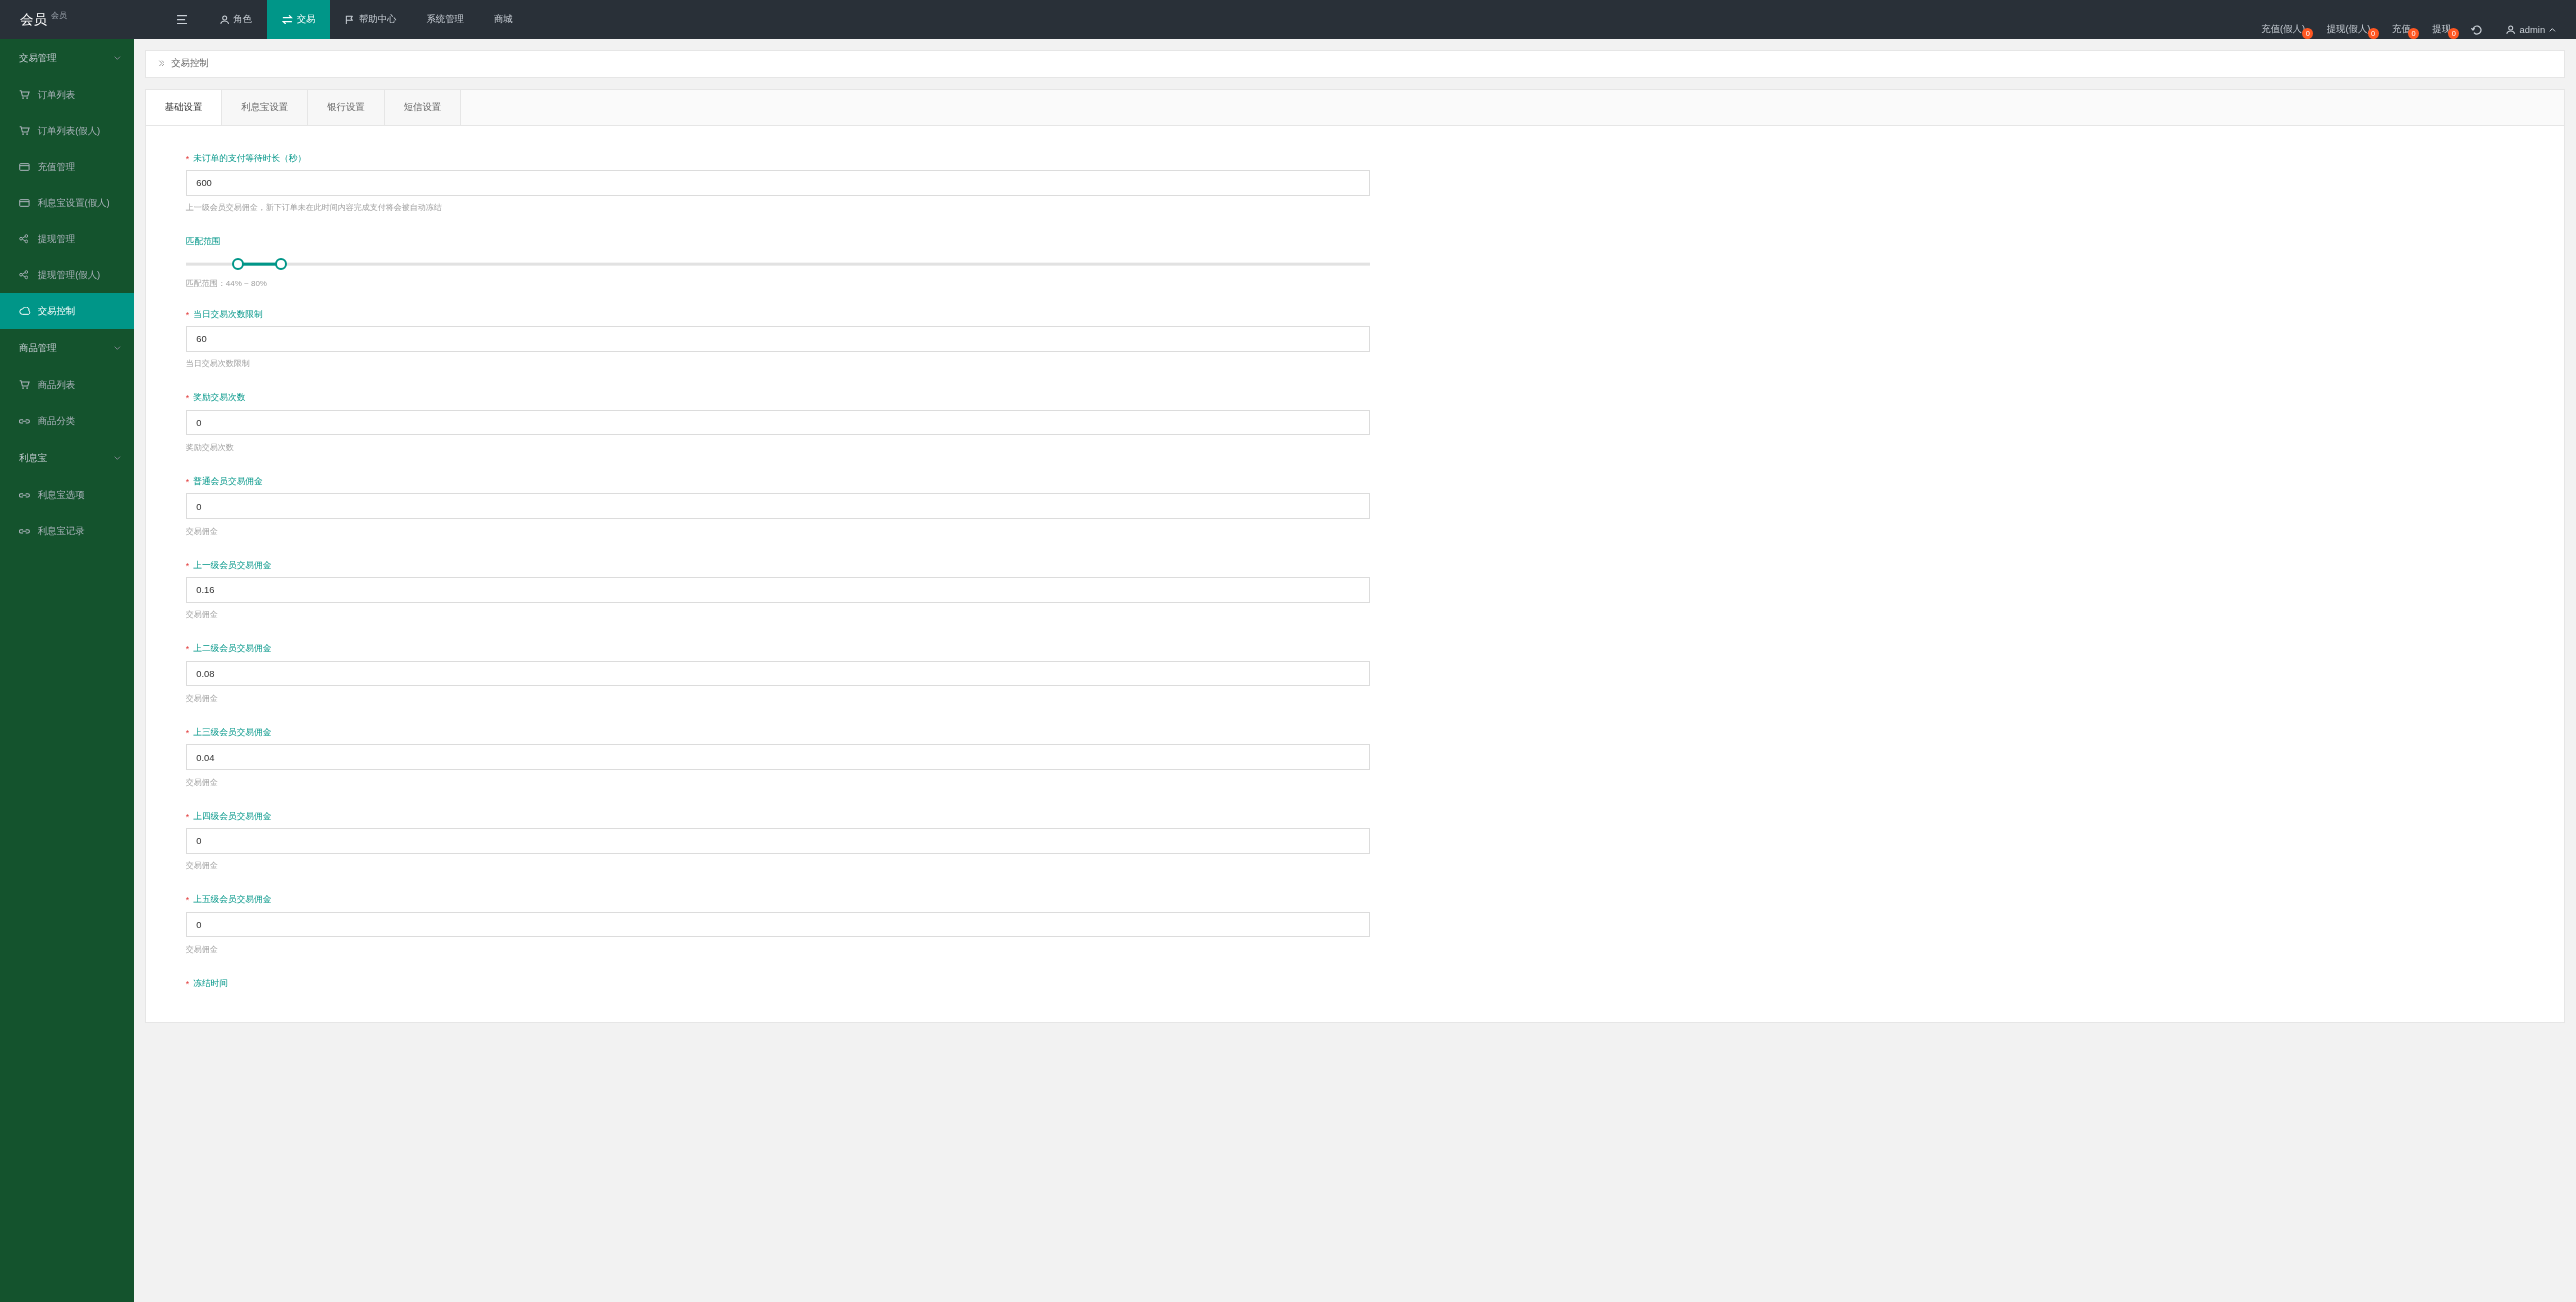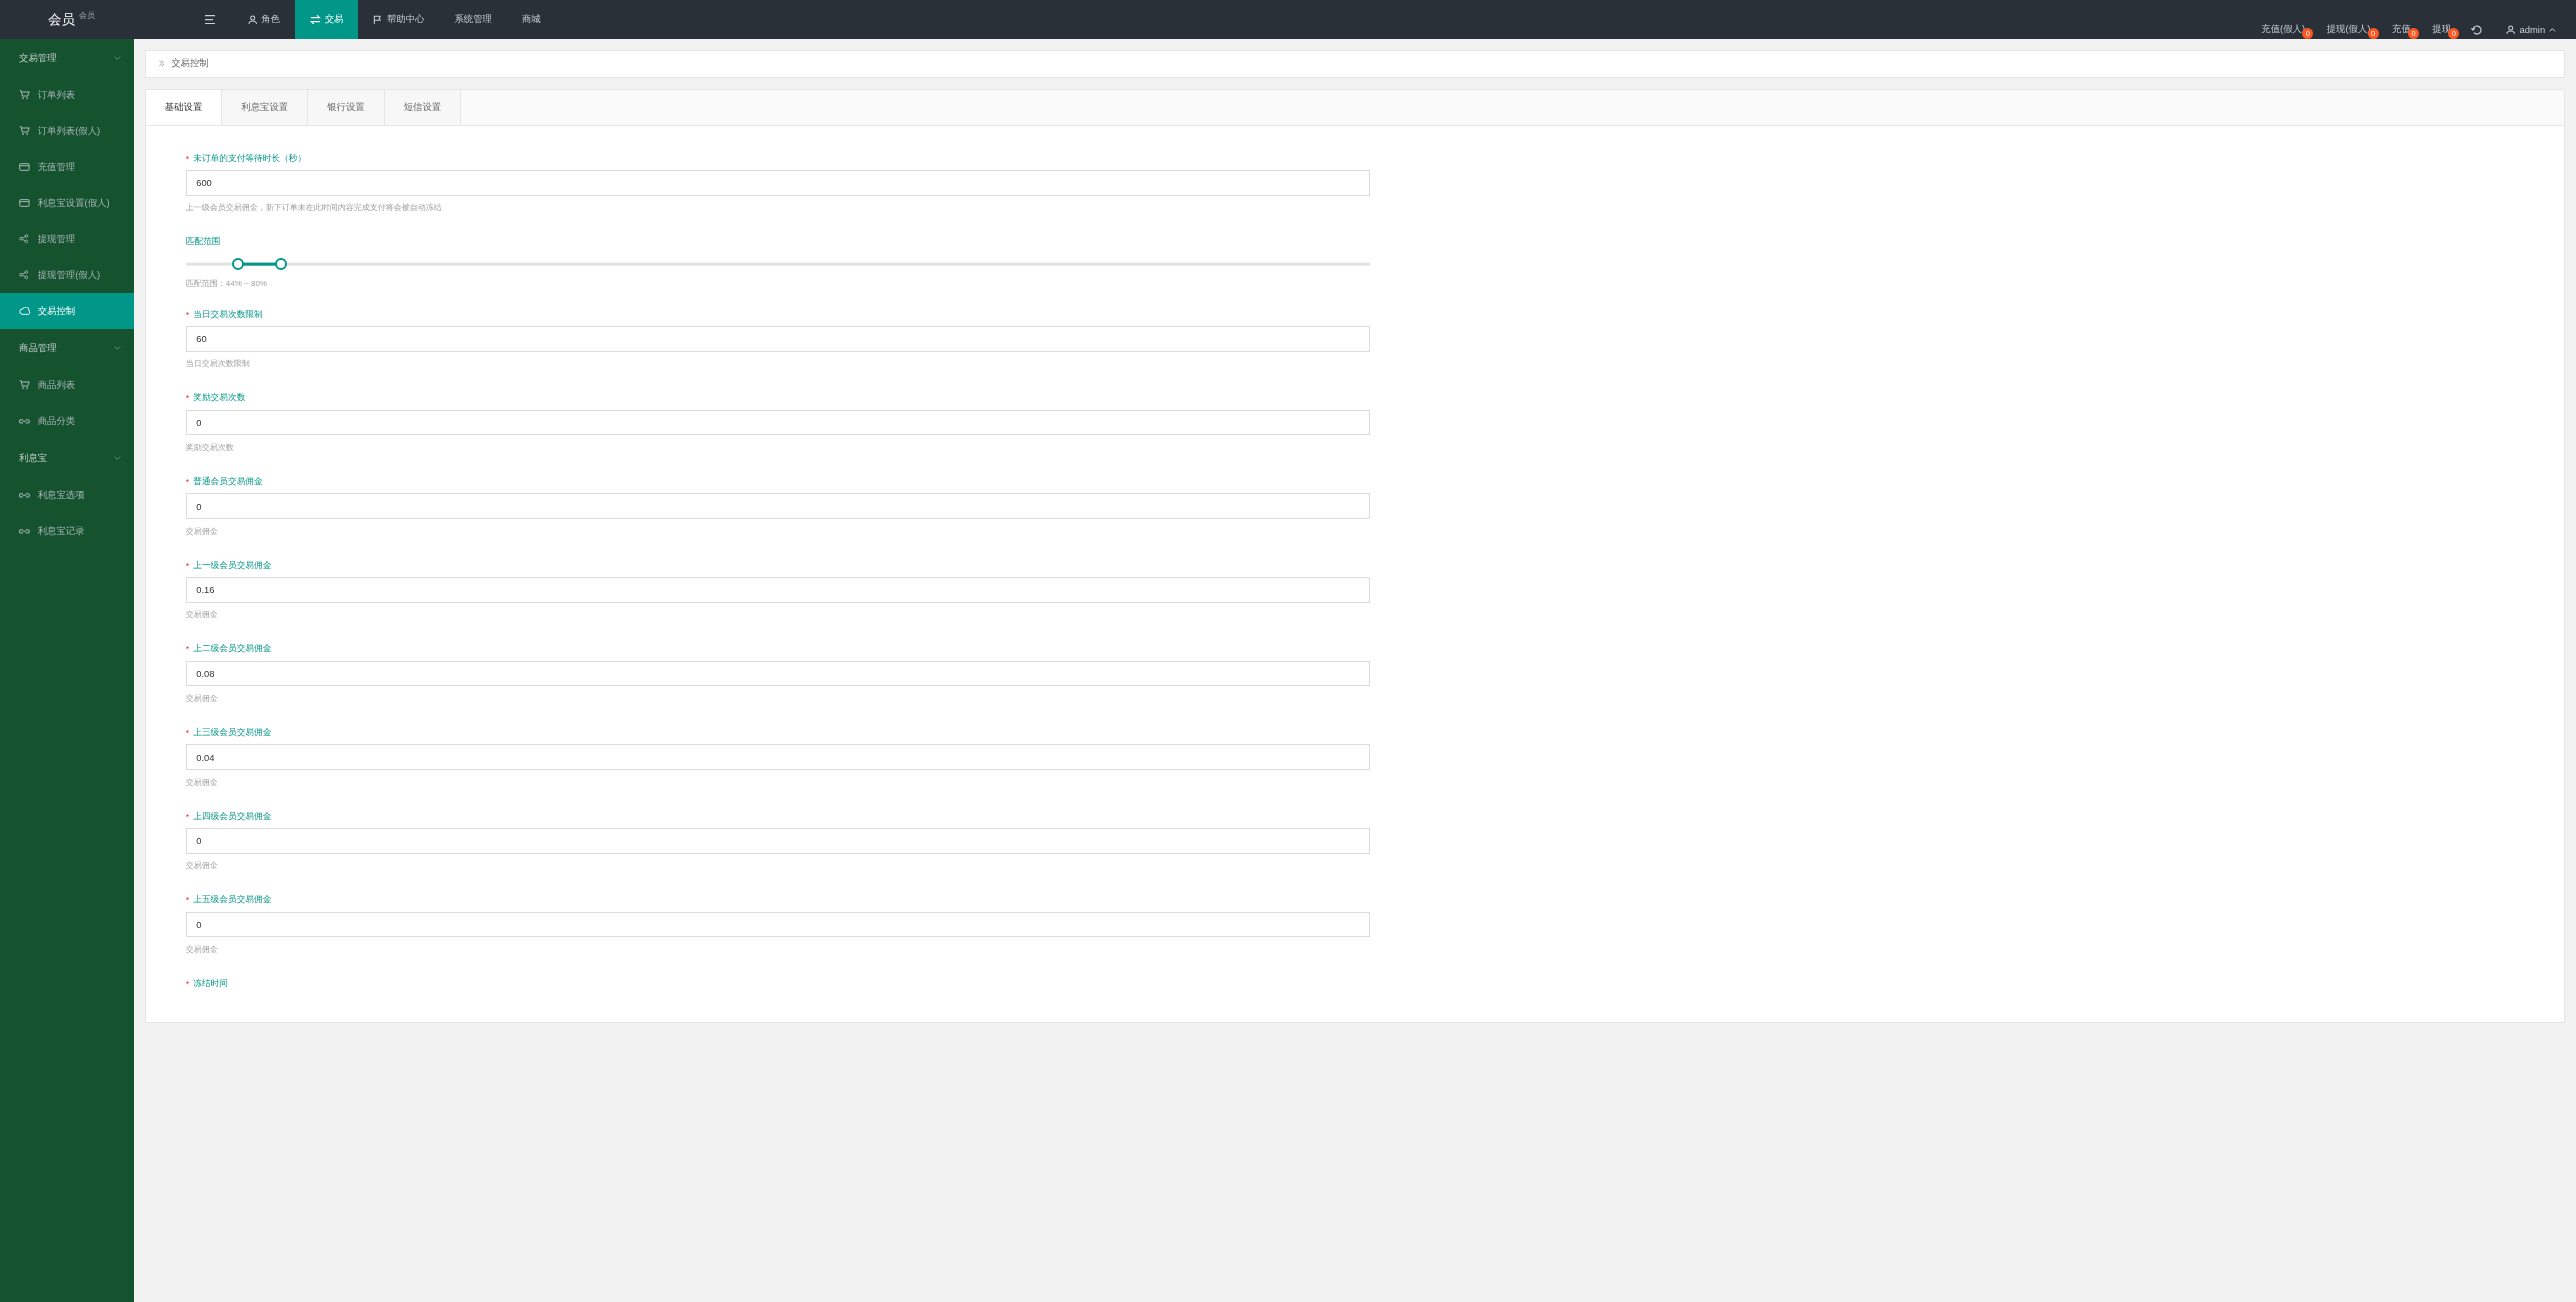--- a/index.html
+++ b/index.html
@@ -1,20 +1,20 @@
 <!DOCTYPE html>
 <html><head>
 <meta charset="utf-8">
 <style>
   * { margin: 0; padding: 0; box-sizing: border-box; }
   html, body { width: 100%; height: 100%; font-family: "Microsoft YaHei", "PingFang SC", Arial, sans-serif; font-size: 9.4px; color: #333; }
   body { display: flex; flex-direction: column; background: #f2f2f2; }
 
   
-  .topbar { height: 39px; background: #293038; color: #c9cfd6; display: flex; align-items: stretch; position: relative; z-index: 10; font-size: 9.4px; padding-left: 28px; }
+  .topbar { height: 39px; background: #293038; color: #c9cfd6; display: flex; align-items: stretch; position: relative; z-index: 10; font-size: 9.4px; }
   .brand { width: 163px; background: #293038; display: flex; align-items: center; padding-left: 20px; font-size: 13.5px; color: #fff; }
   .brand .sub { font-size: 8px; color: #9aa2ab; margin-left: 4px; position: relative; top: -4px; }
   .topnav { display: flex; align-items: stretch; }
   .topnav .item { display: flex; align-items: center; padding: 0 15px; cursor: pointer; color: #c9cfd6; white-space: nowrap; }
   .topnav .item.active { background: #009688; color: #fff; }
   .topnav .item .ic { margin-right: 4px; display:inline-flex; }
   .topbar .spacer { flex: 1; }
   .topright { display: flex; align-items: center; padding-right: 6.7px; margin-top: 20px; }
   .topright .titem { display: flex; align-items: center; padding: 0 10.8px; cursor: pointer; position: relative; color:#c9cfd6; white-space:nowrap; }
   .topright .badge { position: absolute; top: 5.4px; right: 2.7px; min-width: 10.8px; height: 10.8px; background:#ff5722; color:#fff; border-radius:5.4px; font-size:7.4px; display:flex; align-items:center; justify-content:center; padding:0 2.7px; }

